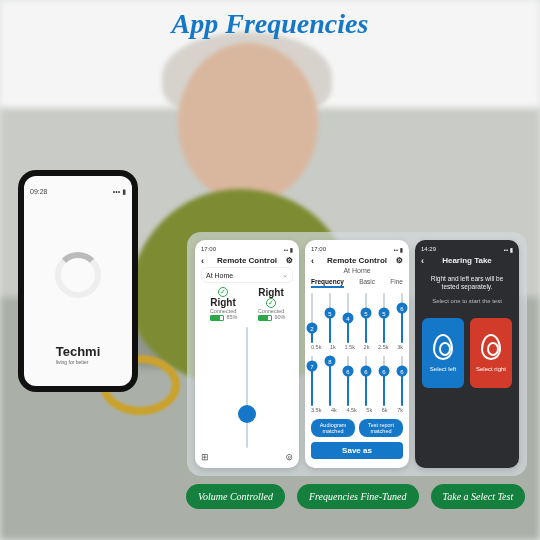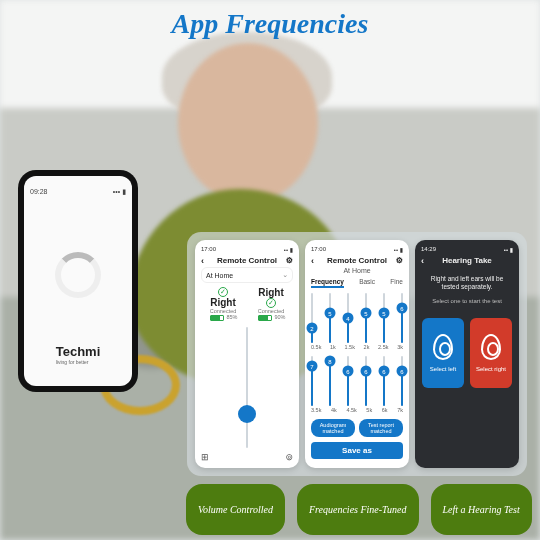--- a/index.html
+++ b/index.html
@@ -61,21 +61,21 @@
   .msg{font-size:6.5px;text-align:center;margin:8px 6px 6px;line-height:1.3;}
   .sel{font-size:6px;text-align:center;color:#bbb;margin-bottom:10px;}
   .ears{display:flex;gap:6px;justify-content:center;margin-top:4px;}
   .ear{width:42px;height:70px;border-radius:6px;display:flex;flex-direction:column;align-items:center;justify-content:center;gap:6px;font-size:6px;color:#fff;}
   .ear.blue{background:#1477c8;}
   .ear.red{background:#d23b2a;}
   .earicon{width:20px;height:26px;border:2px solid #fff;border-radius:50% 50% 50% 50%/60% 60% 40% 40%;position:relative;}
   .earicon::after{content:"";position:absolute;left:4px;top:6px;width:8px;height:10px;border:2px solid #fff;border-radius:50%;}
   
   .pills{position:absolute;left:186px;top:484px;display:flex;gap:12px;}
-  .pill{background:#4d7c0f;color:#fff;font-size:10px;font-style:italic;font-family:Georgia,serif;padding:20px 12px;border-radius:16px;white-space:nowrap;}
+  .pill{background:#15803d;color:#fff;font-size:10px;font-style:italic;font-family:Georgia,serif;padding:7px 12px;border-radius:16px;white-space:nowrap;}
 </style>
 </head>
 <body>
 
 <div id="stage">
   <div class="bg"></div>
   <div class="hair"></div>
   <div class="face"></div>
   <div class="blob"></div>
   <div class="hand"></div>
@@ -249,15 +249,15 @@
           <div class="earicon"></div>
           <span>Select right</span>
         </div>
       </div>
     </div>
   </div>
 
   <div class="pills" id="pills">
       <div class="pill">Volume Controlled</div>
       <div class="pill">Frequencies Fine-Tuned</div>
-      <div class="pill">Left a Hearing Test</div>
+      <div class="pill">Take a Select Test</div>
     </div>
 </div>
 
 </body></html>

